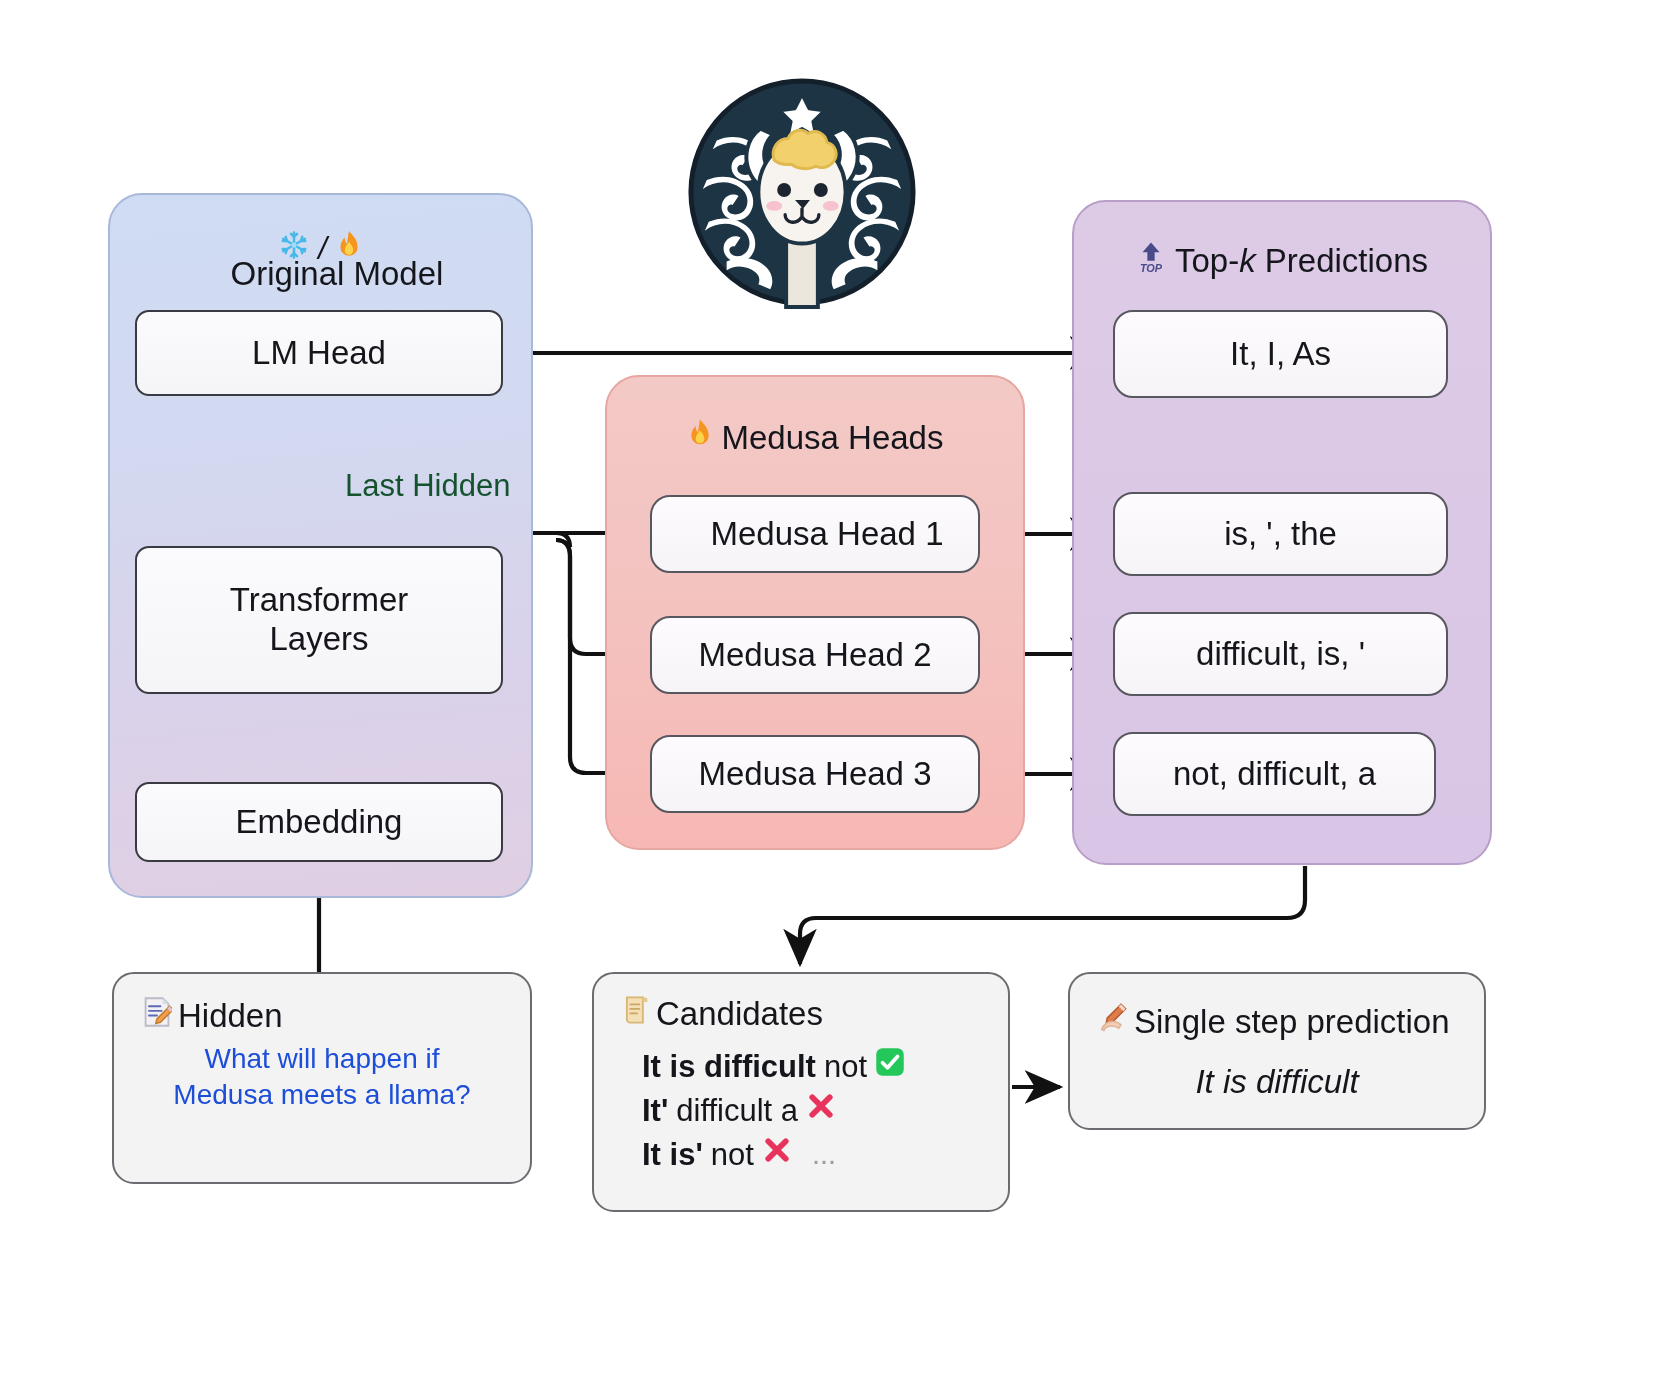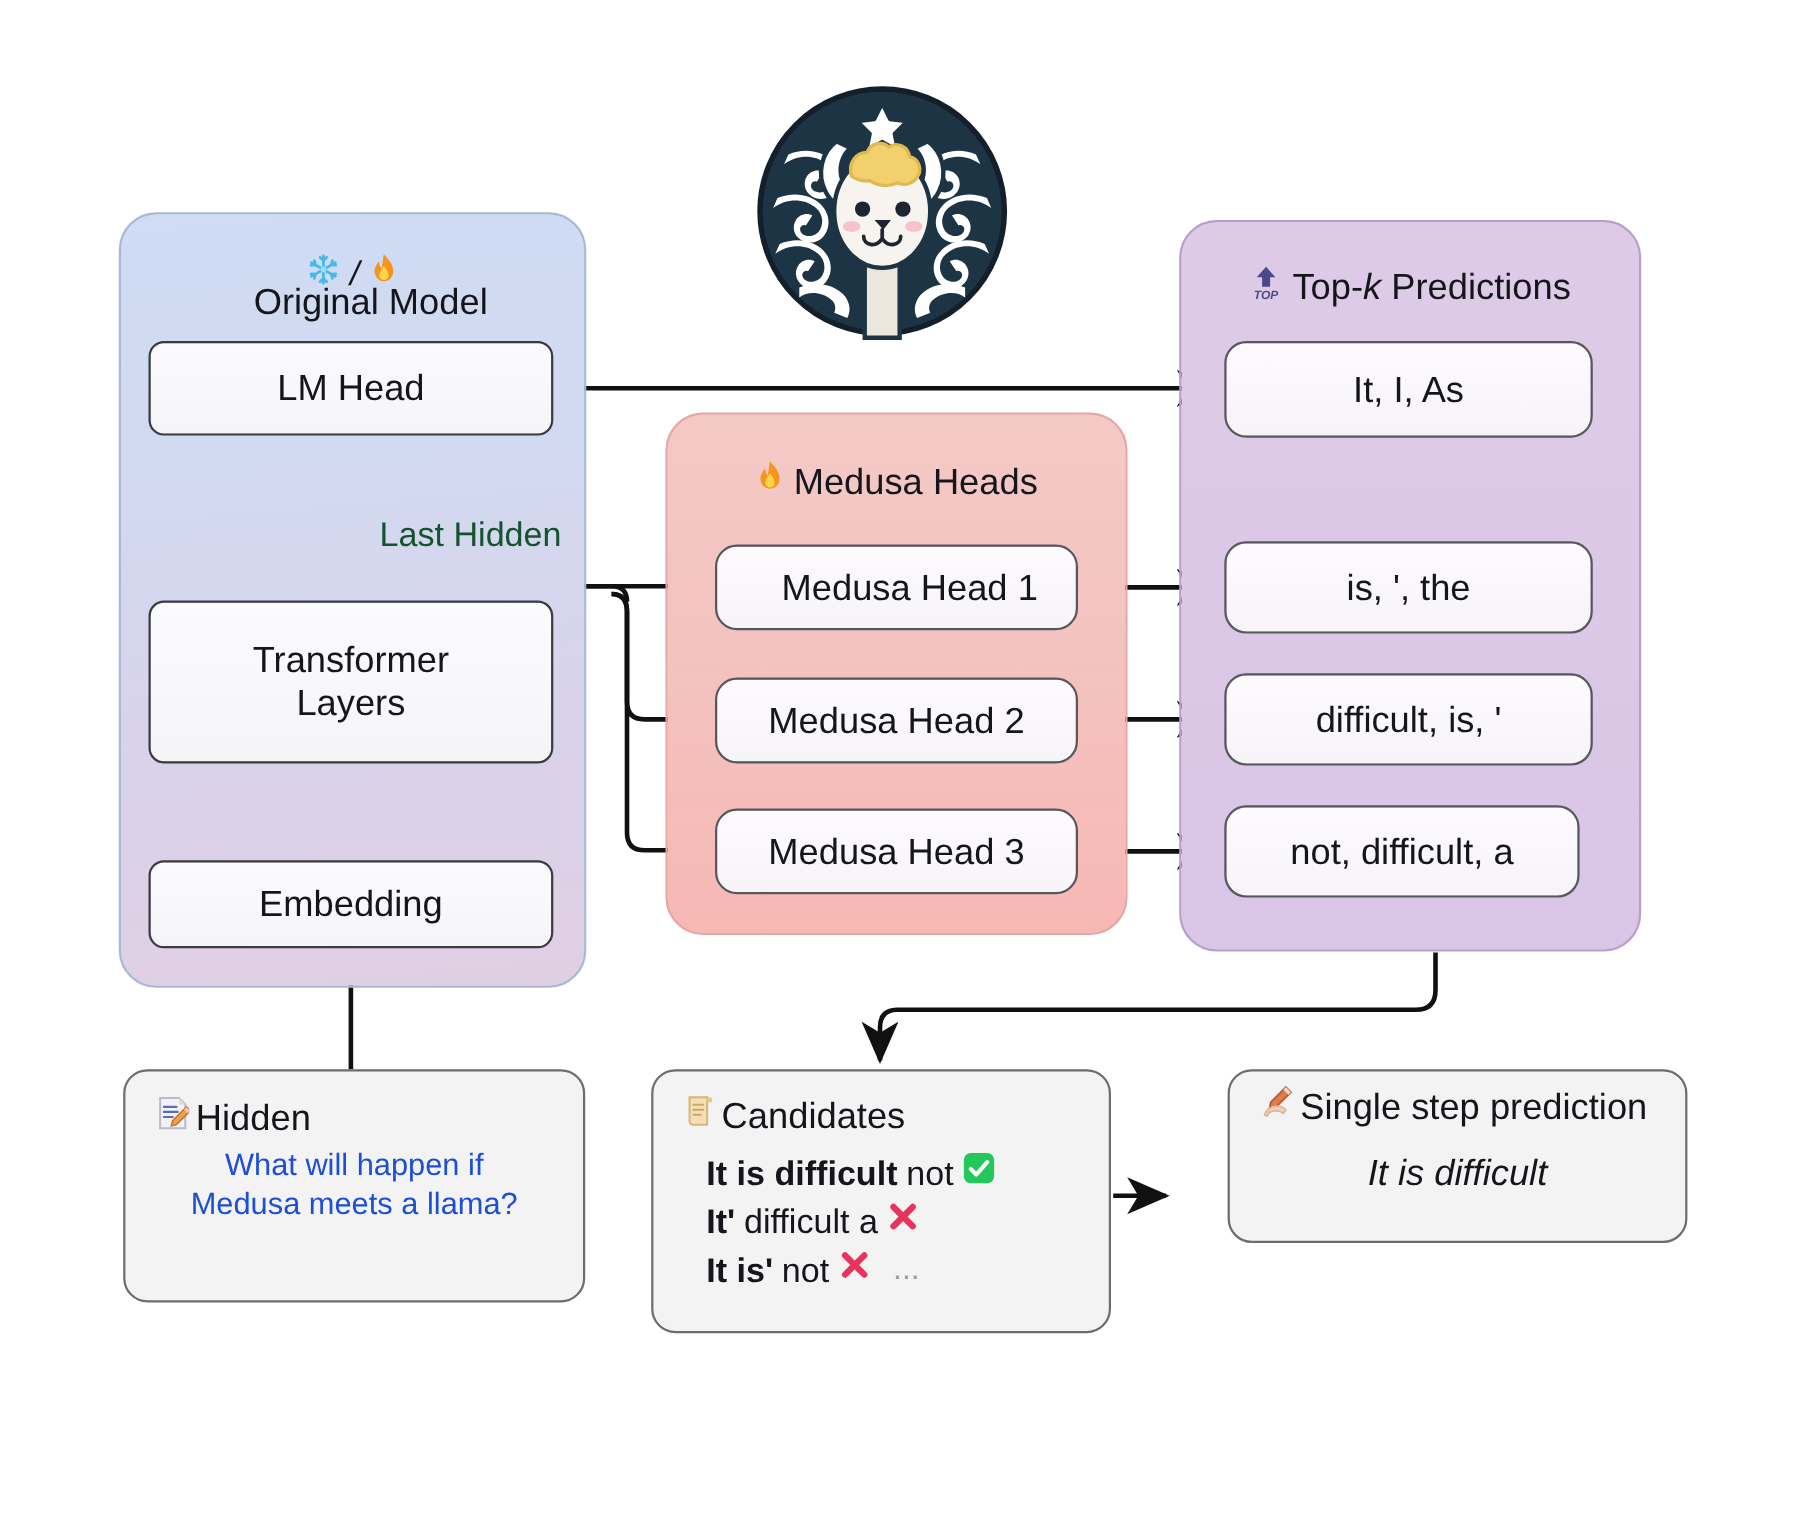--- a/index.html
+++ b/index.html
@@ -65,21 +65,21 @@
   #node-pred1{left:1113px;top:492px;width:335px;height:84px;}
   #node-pred2{left:1113px;top:612px;width:335px;height:84px;}
   #node-pred3{left:1113px;top:732px;width:323px;height:84px;}
 
   
   #node-input{left:112px;top:972px;width:420px;height:212px;
     border-radius:22px;padding:18px 22px;}
   #node-candidates{left:592px;top:972px;width:418px;height:240px;
     border-radius:22px;padding:16px 22px;}
   #node-single{left:1068px;top:972px;width:418px;height:158px;
-    border-radius:22px;padding:8px 22px;margin-left:48px;}
+    border-radius:22px;padding:24px 22px;}
 
   .box-head{
     font-size:33px;color:#15161c;display:flex;align-items:center;
     gap:6px;white-space:nowrap;margin:4px 0 0 6px;
   }
   .box-body{
     font-size:28px;color:#1d4ed8;text-align:center;
     line-height:1.3;margin-top:4px;
   }
   .cand-list{margin:10px 0 0 26px;}

